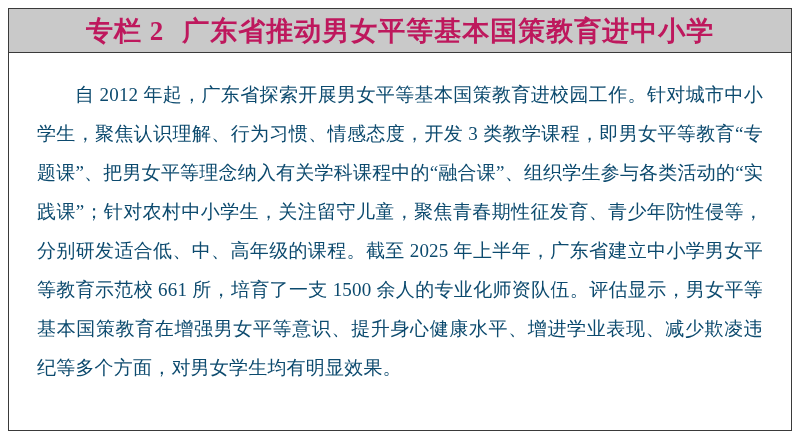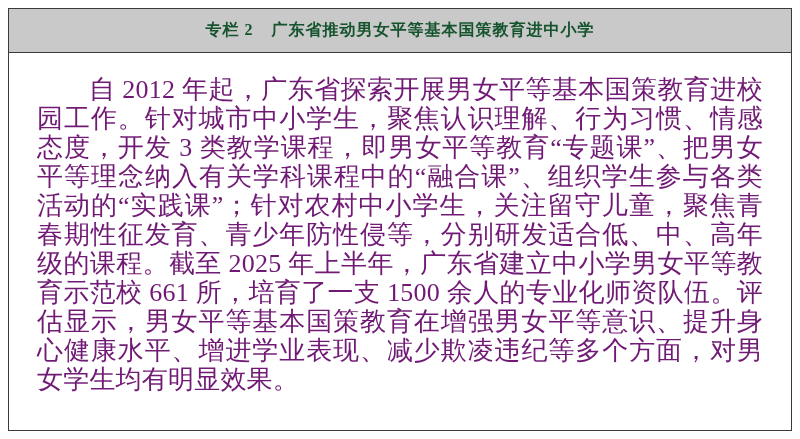--- a/index.html
+++ b/index.html
@@ -28,36 +28,36 @@
     background: #c9c9c9;
     border-bottom: 1px solid #3a3a3a;
     display: flex;
     align-items: center;
     justify-content: center;
     box-sizing: border-box;
   }
   .box-title {
     font-family: "Liberation Serif", "DejaVu Serif", serif;
     font-weight: bold;
-    font-size: 16px;
+    font-size: 27px;
     letter-spacing: 1px;
-    color: #14532d;
+    color: #be185d;
     white-space: nowrap;
   }
   .box-title .title-num {
     margin-right: 18px;
   }
   .box-body {
     padding: 22px 28px 10px 28px;
     box-sizing: border-box;
   }
   .para {
-    font-size: 26px;
-    line-height: 29px;
-    color: #701a75;
+    font-size: 19px;
+    line-height: 39px;
+    color: #0c4a6e;
     text-align: justify;
     text-justify: inter-ideograph;
     text-indent: 2em;
     margin: 0;
     letter-spacing: 0.2px;
   }
 </style>
 </head>
 <body>
 

